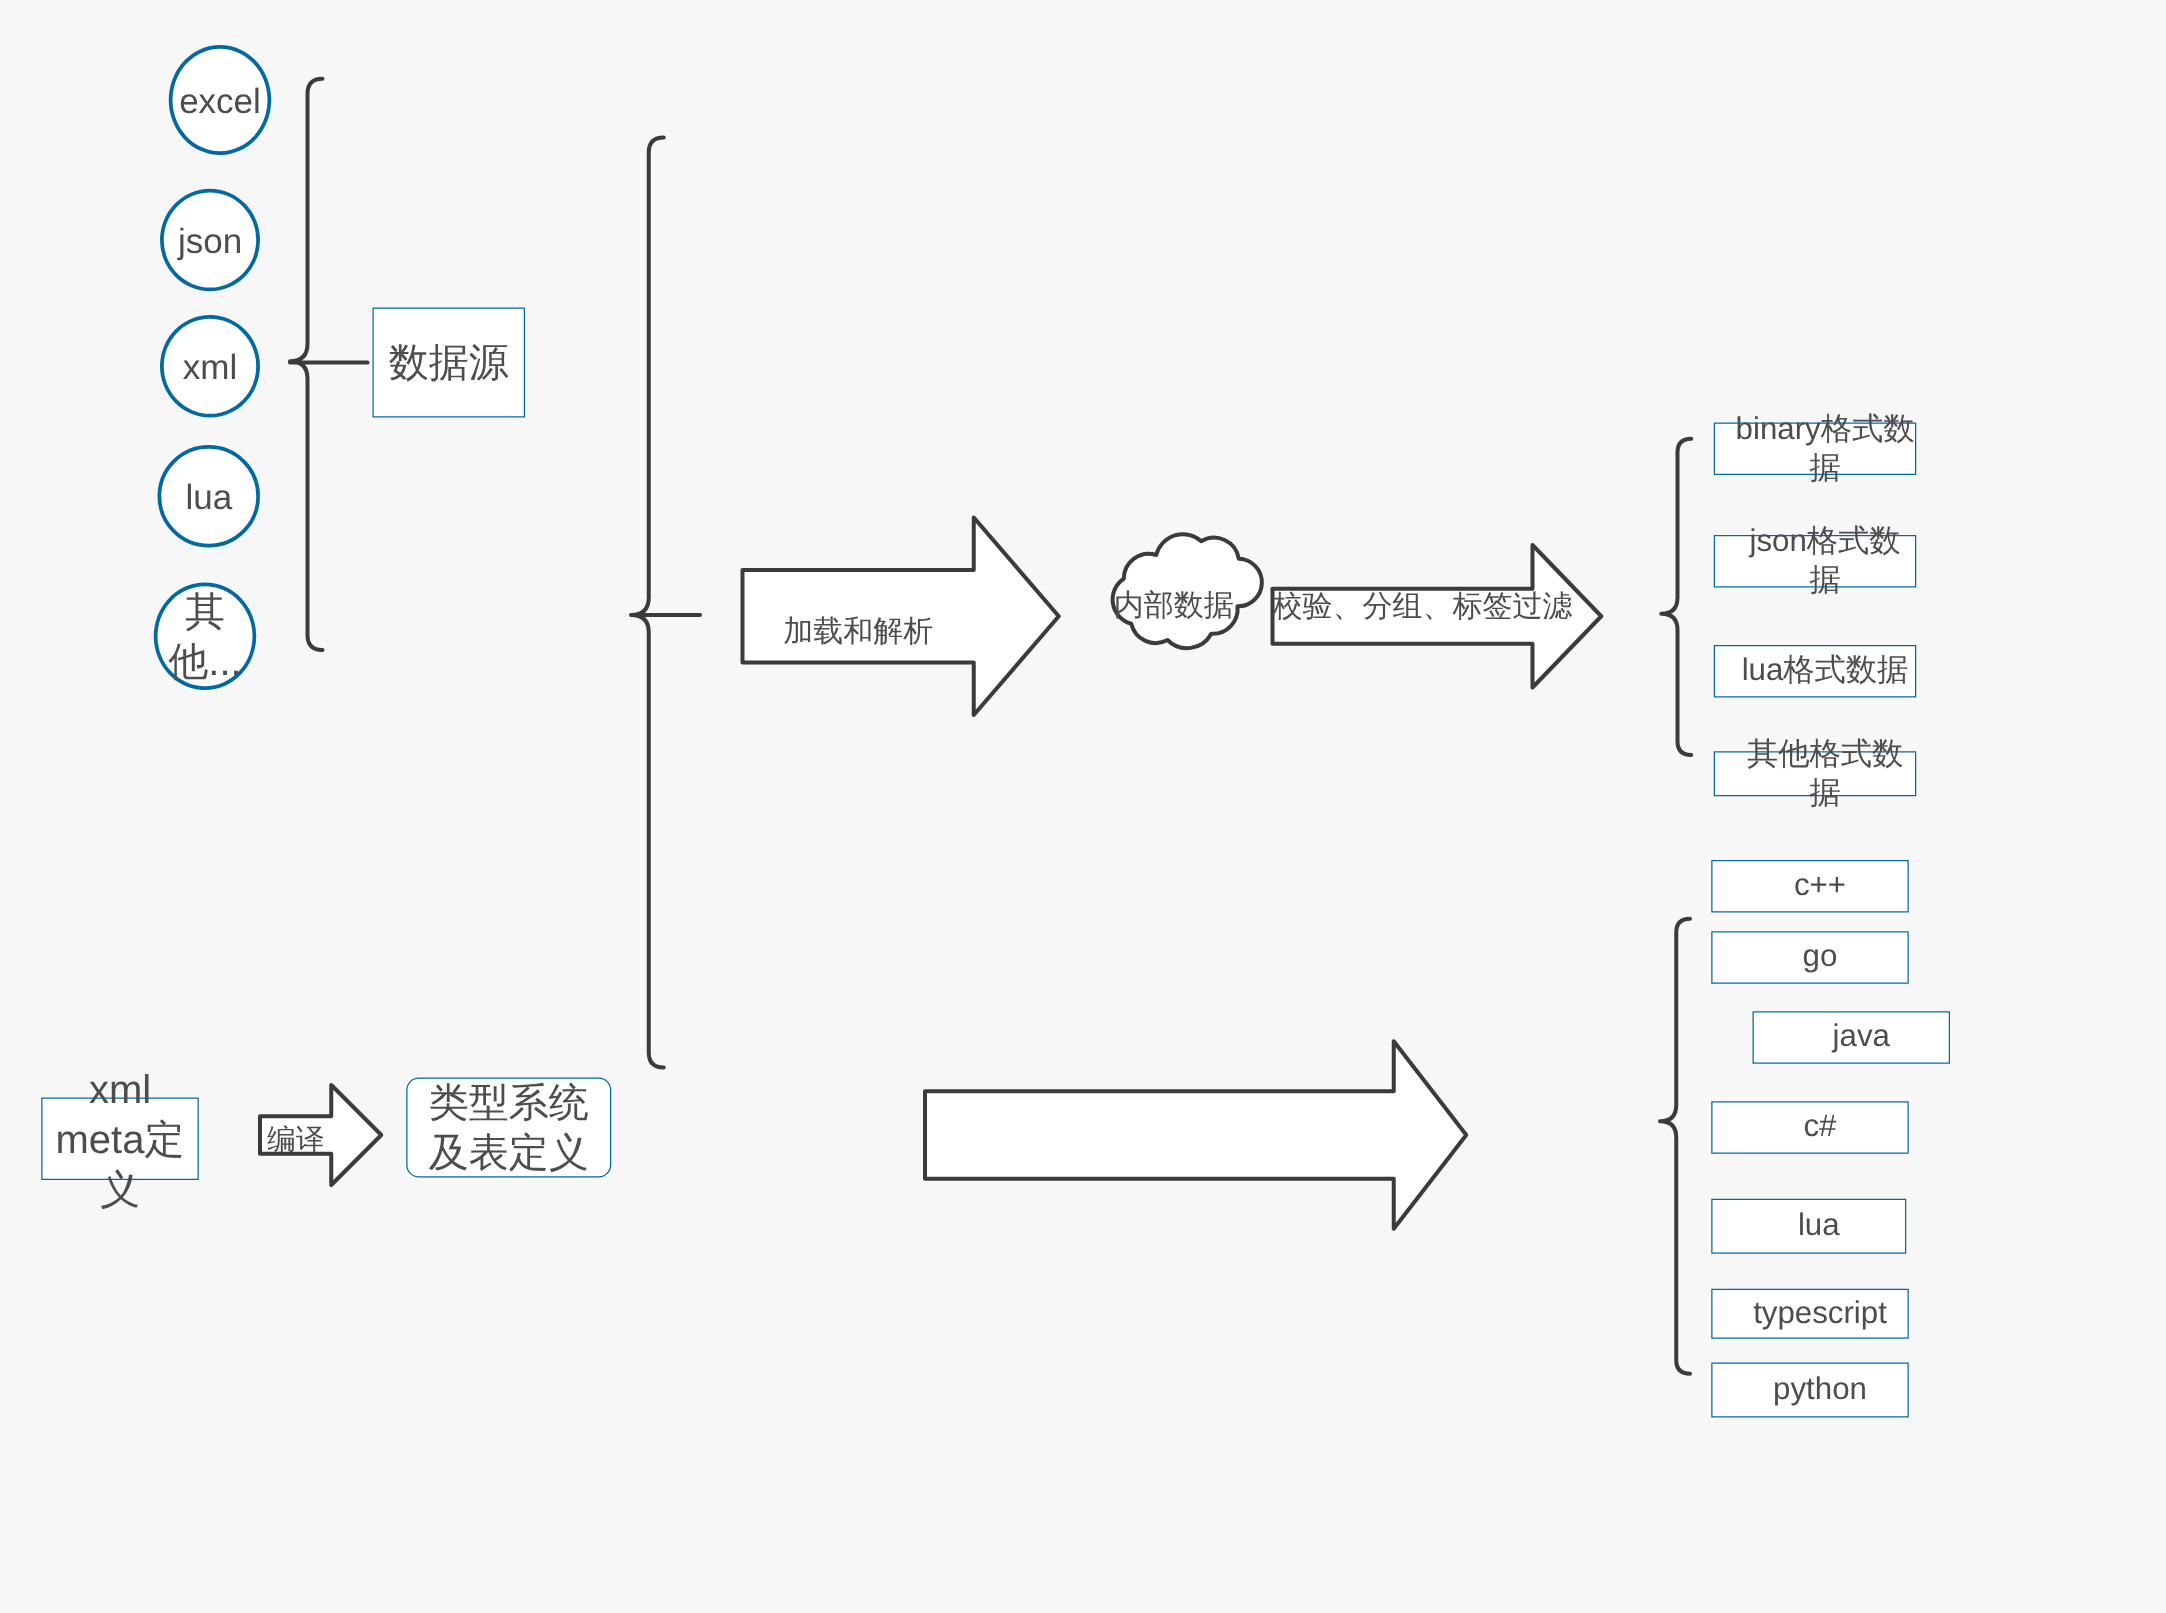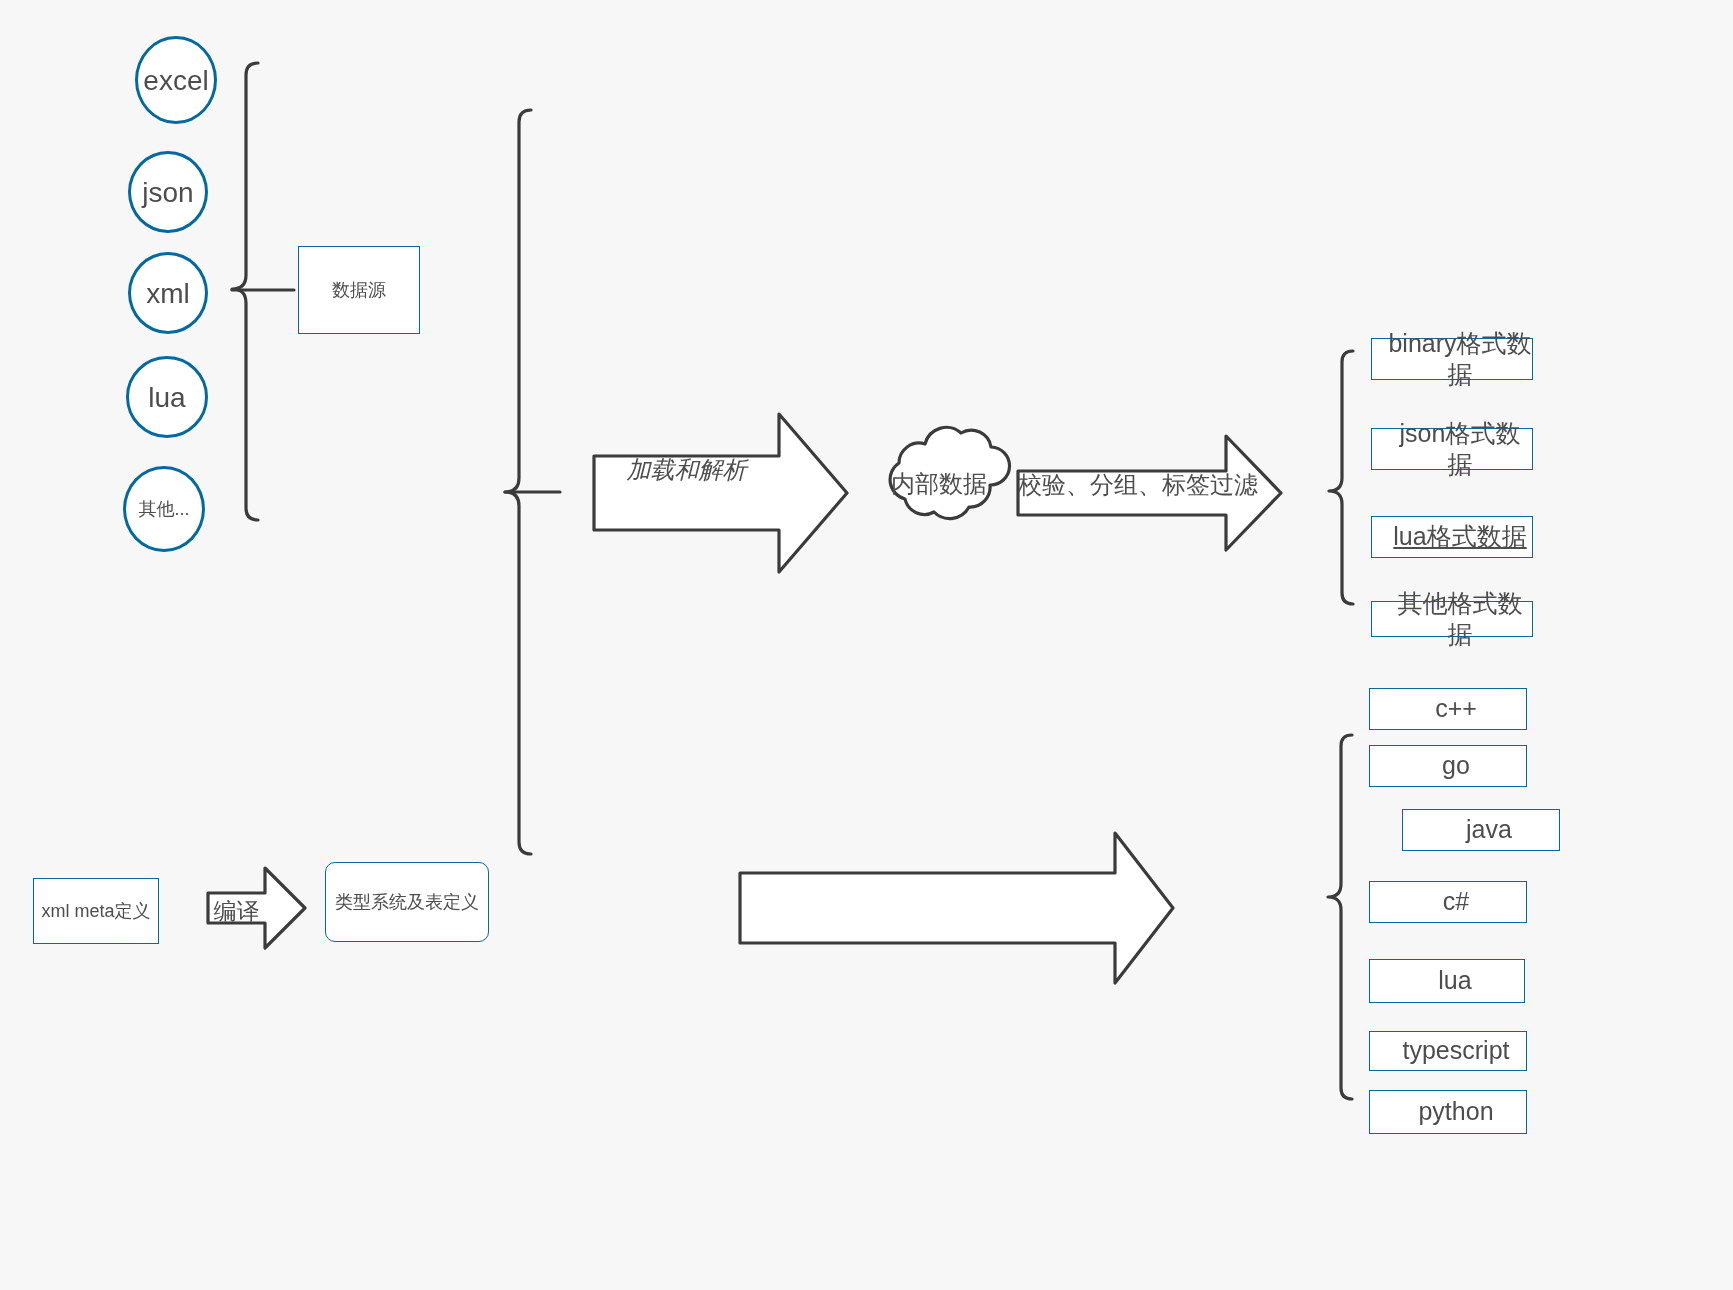--- a/index.html
+++ b/index.html
@@ -45,21 +45,21 @@
     pointer-events: none;
   }
   .arrow-label {
     position: absolute;
     color: #4d4d4d;
     text-align: center;
     pointer-events: none;
     white-space: nowrap;
   }
   .fs28 { font-size: 28px; }
-  .fs26 { font-size: 18px; }
+  .fs26 { font-size: 32px; }
   .fs25 { font-size: 25px; padding-left: 16px; }
   .fs24 { font-size: 24px; }
   .fs23 { font-size: 23px; }
 </style>
 </head>
 <body>
 
 <div id="canvas">
 
   <div class="node ellipse fs28" style="left:135px; top:36px; width:82px; height:88px;">
@@ -89,21 +89,21 @@
   <div class="node rounded fs26" style="left:325px; top:862px; width:164px; height:80px; padding:0 8px;">
     <span>类型系统及表定义</span>
   </div>
 
   <div class="node fs25" style="left:1371px; top:338px; width:162px; height:42px;">
     <span>binary格式数据</span>
   </div>
   <div class="node fs25" style="left:1371px; top:428px; width:162px; height:42px;">
     <span>json格式数据</span>
   </div>
-  <div class="node fs25" style="left:1371px; top:516px; width:162px; height:42px;text-decoration:underline;">
+  <div class="node fs25" style="left:1371px; top:516px; width:162px; height:42px;">
     <span>lua格式数据</span>
   </div>
   <div class="node fs25" style="left:1371px; top:601px; width:162px; height:36px;">
     <span>其他格式数据</span>
   </div>
 
   <div class="node fs25" style="left:1369px; top:688px; width:158px; height:42px;">
     <span>c++</span>
   </div>
   <div class="node fs25" style="left:1369px; top:745px; width:158px; height:42px;">
@@ -151,21 +151,21 @@
       <path d="M 1353,351 q -11,0 -11,11 L 1342,478 q 0,13 -13,13 q 13,0 13,13 L 1342,593 q 0,11 11,11"></path>
 
       <path d="M 740,873 L 1115,873 L 1115,833 L 1173,908 L 1115,983 L 1115,943 L 740,943 Z" fill="#ffffff"></path>
 
       <path d="M 208,893 L 265,893 L 265,868 L 305,908 L 265,948 L 265,923 L 208,923 Z" fill="#ffffff"></path>
 
       <path d="M 1352,735 q -11,0 -11,11 L 1341,884 q 0,13 -13,13 q 13,0 13,13 L 1341,1088 q 0,11 11,11"></path>
     </g>
   </svg>
 
-  <div class="arrow-label fs24" style="left:594px; top:454px; width:185px;font-style:italic;">加载和解析</div>
+  <div class="arrow-label fs24" style="left:594px; top:489px; width:185px;">加载和解析</div>
 
   <div class="arrow-label fs24" style="left:880px; top:468px; width:118px;">内部数据</div>
 
   <div class="arrow-label fs24" style="left:1018px; top:469px; width:208px;">校验、分组、标签过滤</div>
 
 
   <div class="arrow-label fs23" style="left:208px; top:896px; width:57px;">编译</div>
 
 </div>
 

